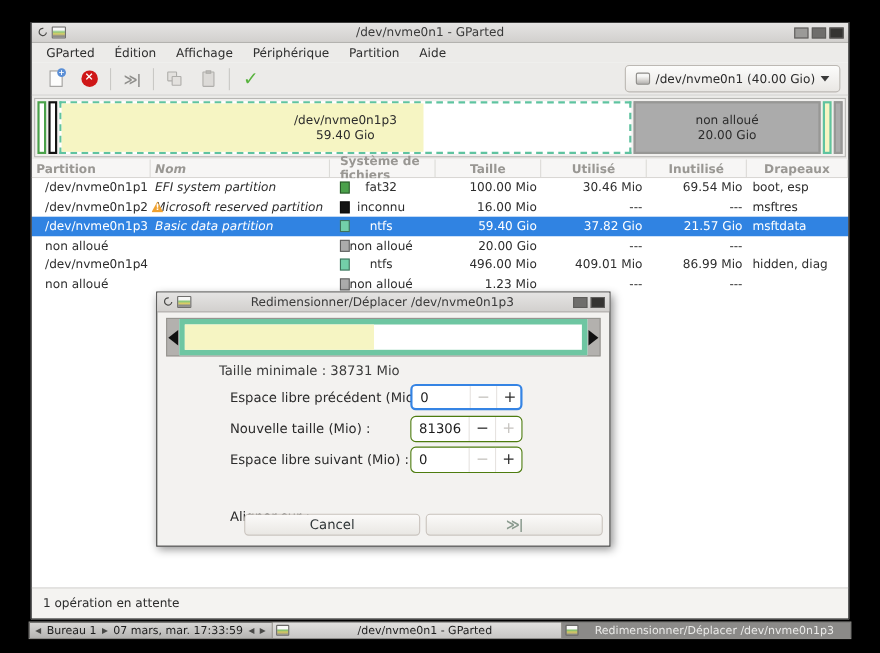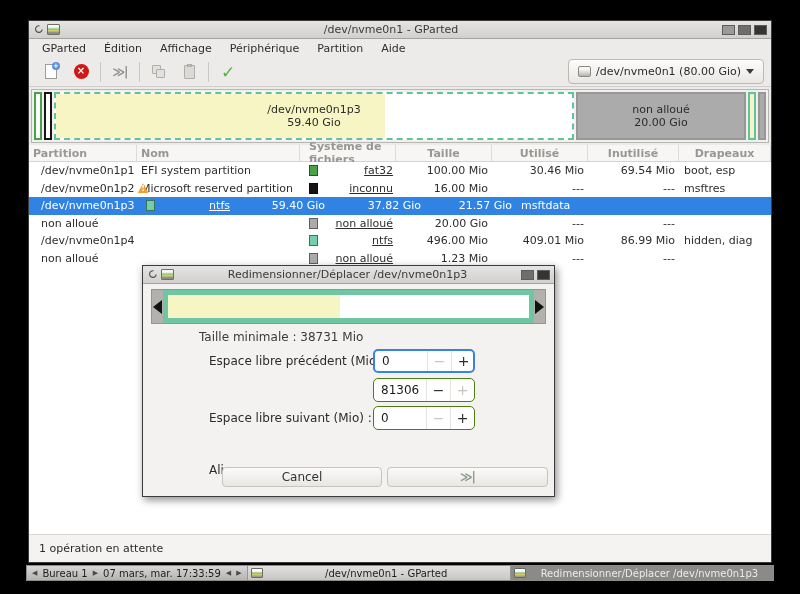--- a/index.html
+++ b/index.html
@@ -91,33 +91,33 @@
   .seg-unalloc{ width:170px; background:#ababab; border:2px solid #979795; position:relative; }
   .seg-small-teal{ width:8px; border:2px solid #5fc3a0; background:#f6f5c3; }
   .seg-small-gray{ width:8px; background:#ababab; border:2px solid #979795; }
   
   .table-header{
     height:17px; flex:none; display:flex; background:#f7f6f5; border-bottom:1px solid #d5d4d1;
     font-size:11px; font-weight:bold; color:#999793;
   }
   .th{ display:flex; align-items:center; border-right:1px solid #dcdbd8; height:100%; }
   .col-partition{ width:108px; flex:none; padding-left:4px; }
-  .col-name{ width:163px; flex:none; padding-left:4px; }
+  .col-name{ width:163px; flex:none; padding-left:4px;font-style:italic; }
   .col-fs{ width:96px; flex:none; }
   .col-size,.col-used,.col-unused{ width:96px; flex:none; }
   .col-unused{ width:91px; }
   .col-flags{ flex:1; }
   .th.col-fs{ padding-left:9px; }
   .th.col-size,.th.col-used,.th.col-unused,.th.col-flags{ justify-content:center; }
   .tr{ display:flex; height:17.5px; align-items:center; font-size:11px; color:#2d2d2d; background:#fff; }
   .tr.selected{ background:#3083e2; color:#fff; }
   .td{ display:flex; align-items:center; height:100%; }
   .td.col-partition{ padding-left:12px; gap:3px; white-space:nowrap; }
   .td.col-name{ padding-left:4px; white-space:nowrap;text-align:center; }
-  .td.col-fs{ position:relative; justify-content:flex-end; padding-right:3px;text-decoration:underline; }
+  .td.col-fs{ position:relative; justify-content:center; padding-right:3px; }
   .swatch{ position:absolute; left:9px; top:3px; width:9px; height:11px; border:1px solid rgba(0,0,0,.45); }
   .td.col-size,.td.col-used,.td.col-unused{ justify-content:flex-end; padding-right:4px; }
   .td.col-flags{ padding-left:5px; }
   .warning-tri{ position:relative; width:11px; height:10px; flex:none;
     background:#efa12f; -webkit-clip-path:polygon(50% 0,100% 100%,0 100%); clip-path:polygon(50% 0,100% 100%,0 100%); }
   .warning-tri b{ position:absolute; left:0; right:0; top:1px; text-align:center; color:#fff; font-size:8px; }
   .table-filler{ flex:1; background:#fff; }
   
   .statusbar{
     height:28px; flex:none; border-top:1px solid #d6d5d2; background:#f4f3f1;
@@ -236,21 +236,21 @@
       <span class="icon-paste">
           <i></i>
         </span>
     </span>
     <span class="toolbar-sep"></span>
     <span class="tool">
       <span class="icon-apply">✓</span>
     </span>
     <div class="device-combo">
       <span class="drive-icon"></span>
-      <span>/dev/nvme0n1 (80.00 Gio)</span>
+      <span>/dev/nvme0n1 (40.00 Gio)</span>
       <span class="caret-down"></span>
     </div>
   </div>
 
   <div class="diskbar-area">
     <div class="diskbar">
       <span class="seg seg-small-green"></span>
       <span class="seg seg-small-black"></span>
       <span class="seg seg-selected">
         <span class="used-fill" style="width: 63.7%;"></span>
@@ -306,20 +306,21 @@
       <span>inconnu</span>
     </span>
     <span class="td col-size">16.00 Mio</span>
     <span class="td col-used">---</span>
     <span class="td col-unused">---</span>
     <span class="td col-flags">msftres</span>
   </div>
 
   <div class="tr selected">
     <span class="td col-partition">/dev/nvme0n1p3</span>
+    <span class="td col-name">Basic data partition</span>
     <span class="td col-fs">
       <i class="swatch" style="background-color: rgb(115, 207, 169);"></i>
       <span>ntfs</span>
     </span>
     <span class="td col-size">59.40 Gio</span>
     <span class="td col-used">37.82 Gio</span>
     <span class="td col-unused">21.57 Gio</span>
     <span class="td col-flags">msftdata</span>
   </div>
 
@@ -395,20 +396,21 @@
 
     <span class="minmax-label min-label">Taille minimale : 38731 Mio</span>
 
     <span class="form-label row-1">Espace libre précédent (Mio) :</span>
     <span class="spinbox focused row-1">
       <input value="0" style="">
       <span class="spin-btn disabled">−</span>
       <span class="spin-btn">+</span>
     </span>
 
+    <span class="form-label row-2">Nouvelle taille (Mio) :</span>
     <span class="spinbox row-2">
       <input value="81306" style="">
       <span class="spin-btn">−</span>
       <span class="spin-btn disabled">+</span>
     </span>
 
     <span class="form-label row-3">Espace libre suivant (Mio) :</span>
     <span class="spinbox row-3">
       <input value="0" style="">
       <span class="spin-btn disabled">−</span>

